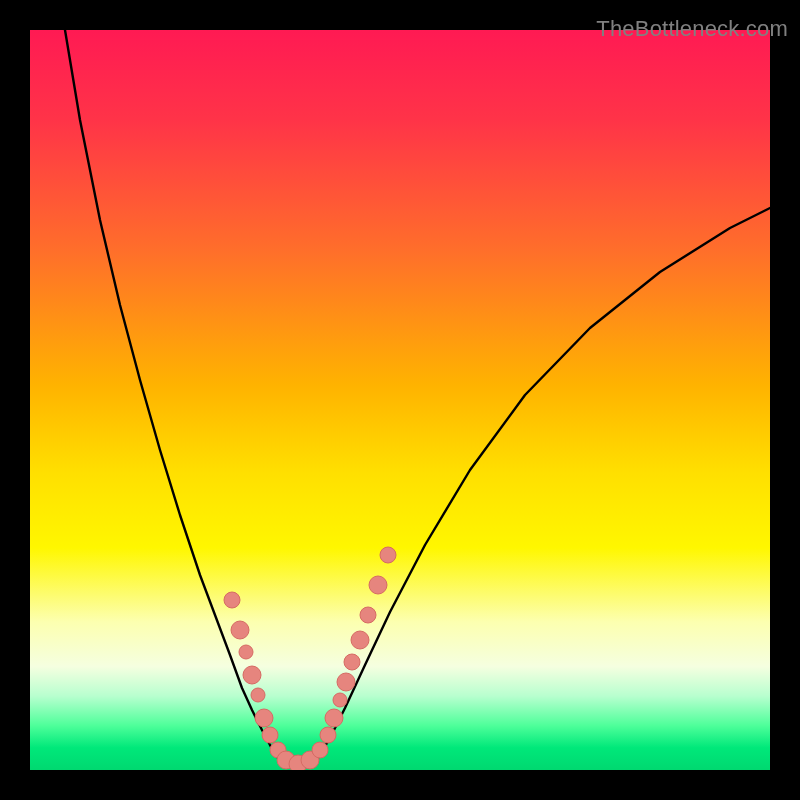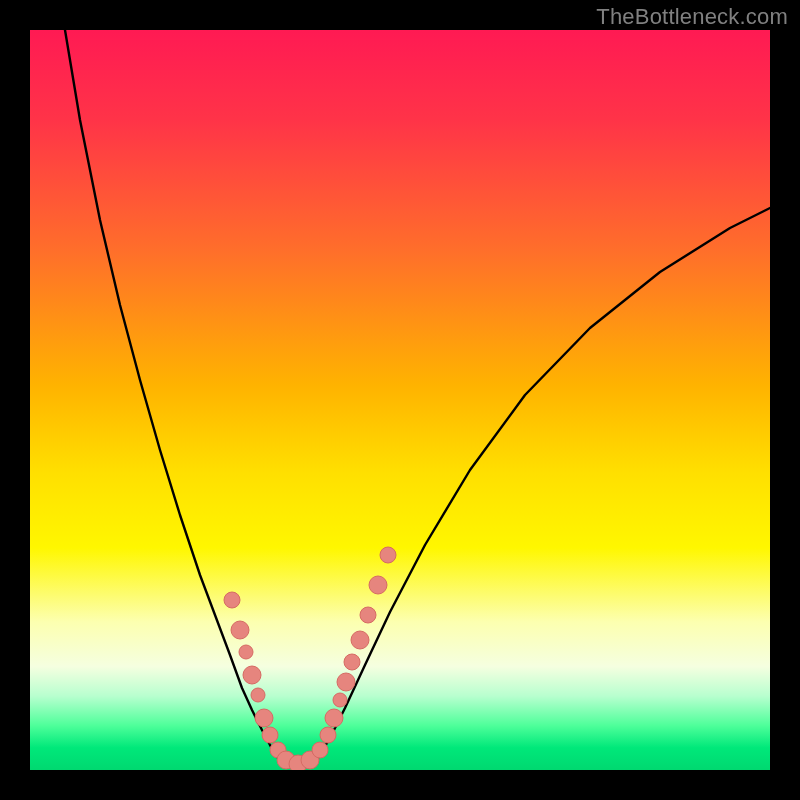--- a/index.html
+++ b/index.html
@@ -12,21 +12,21 @@
     overflow: hidden;
   }
   .frame {
     position: relative;
     width: 800px;
     height: 800px;
     background: #000;
   }
   .watermark {
     position: absolute;
-    top: 4px;
+    top: 16px;
     right: 12px;
     color: #808080;
     font-size: 22px;
     font-weight: 500;
     letter-spacing: 0.2px;
     z-index: 5;
   }
   .plot-area {
     position: absolute;
     left: 30px;

